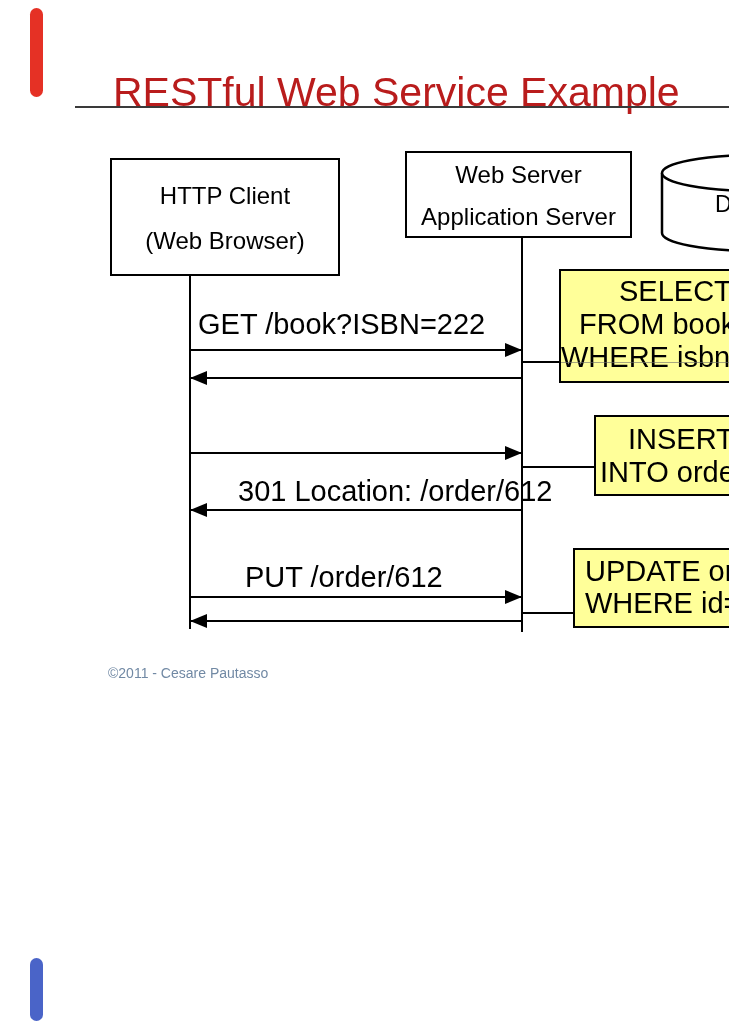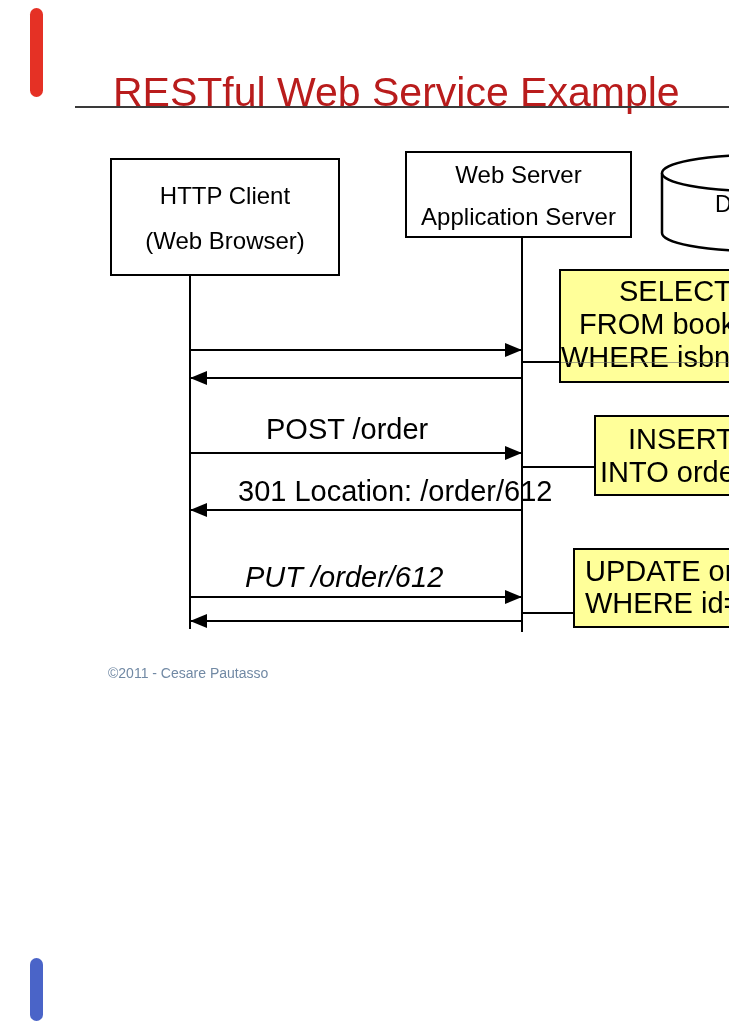--- a/index.html
+++ b/index.html
@@ -93,35 +93,35 @@
 
   <svg class="db-svg" width="200" height="110">
     <path d="M 4 27 L 4 87 A 95 18 0 0 0 194 87 L 194 27" fill="#ffffff" stroke="#000000" stroke-width="2.5"></path>
     <ellipse cx="99" cy="27" rx="95" ry="18" fill="#ffffff" stroke="#000000" stroke-width="2.5"></ellipse>
   </svg>
   <div class="db-label">DB</div>
 
   <div class="lifeline client"></div>
   <div class="lifeline server"></div>
 
+  <div class="mlabel" style="left:198px;top:310px;">GET /book?ISBN=222</div>
   <div class="aline" style="top:349px;"></div>
   <div class="head r" style="top:343px;"></div>
 
   <div class="aline" style="top:377px;"></div>
   <div class="head l" style="top:371px;"></div>
 
-  <div class="mlabel" style="left:266px;top:415px;">POST /order</div>
   <div class="aline" style="top:452px;"></div>
   <div class="head r" style="top:446px;"></div>
 
   <div class="mlabel" style="left:194px;top:477px;margin-left:44px;">301 Location: /order/612</div>
   <div class="aline" style="top:509px;"></div>
   <div class="head l" style="top:503px;"></div>
 
-  <div class="mlabel" style="left:245px;top:563px;font-style:italic;">PUT /order/612</div>
+  <div class="mlabel" style="left:245px;top:563px;">PUT /order/612</div>
   <div class="aline" style="top:596px;"></div>
   <div class="head r" style="top:590px;"></div>
 
   <div class="aline" style="top:620px;"></div>
   <div class="head l" style="top:614px;"></div>
 
   <div class="stub" style="top:361px;width:38px;"></div>
   <div class="stub" style="top:466px;width:73px;"></div>
   <div class="stub" style="top:612px;width:52px;"></div>
 

